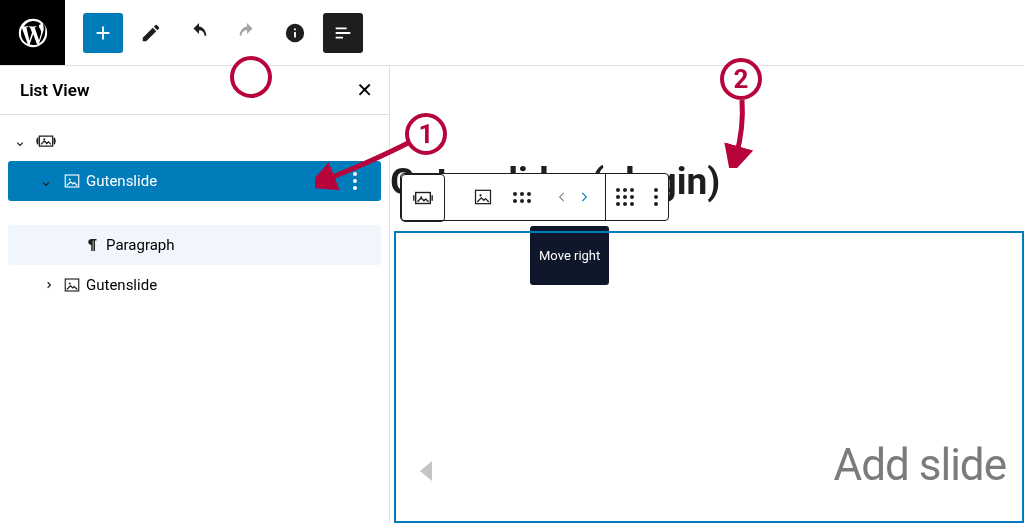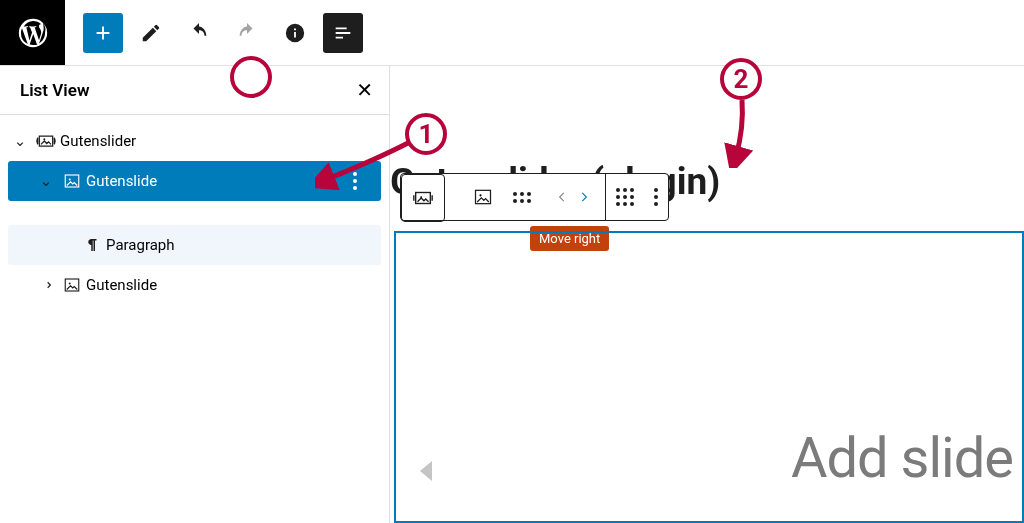--- a/index.html
+++ b/index.html
@@ -38,34 +38,34 @@
   .row.selected svg { fill:#fff; }
   .row.sub { padding-left:26px; }
   .row.sub.selected { padding-left:26px; }
   .row.sub2 { padding-left:70px; background:#f0f6fc;margin-top:24px; }
   .row.sub.collapsed { padding-left:26px; }
 
   
   .post-title { position:absolute; left:0; top:94px; font-size:37px; font-weight:700; color:#1e1e1e; }
 
   .slide-box { position:absolute; left:4px; top:165px; right:0; bottom:0; border:2px solid #007cba; }
-  .slide-placeholder { position:absolute; right:9px; bottom:30px; font-size:56px; color:#7b7b7b; letter-spacing:-1px; }
+  .slide-placeholder { position:absolute; right:16px; bottom:30px; font-size:44px; color:#7b7b7b; letter-spacing:-1px; }
   .slide-nav-prev { position:absolute; left:24px; bottom:40px; width:0; height:0; border-top:10px solid transparent; border-bottom:10px solid transparent; border-right:12px solid #c4c4c4; }
 
   
   .block-toolbar { position:absolute; left:10px; top:107px; height:48px; display:flex; align-items:stretch; background:#fff; border:1px solid #1e1e1e; border-radius:4px; }
   .block-toolbar .cell { display:flex; align-items:center; justify-content:center; padding:0 10px; }
   .block-toolbar .divider { width:1px; background:#1e1e1e; }
   .block-toolbar .group { display:flex; align-items:center; }
   .block-toolbar .outside { margin-right:18px; border:1px solid #1e1e1e; border-radius:4px; height:48px; }
   .arrow-btn { width:22px; display:flex; align-items:center; justify-content:center; }
   .arrow-btn.active svg { stroke:#007cba; }
   .arrow-btn svg { stroke:#888; fill:none; stroke-width:2; }
 
-  .tooltip { position:absolute; left:140px; top:160px; background:#c2410c; color:#fff; font-size:13px; padding:5px 9px; border-radius:3px; }
+  .tooltip { position:absolute; left:140px; top:160px; background:#0f172a; color:#fff; font-size:13px; padding:22px 9px; border-radius:3px; }
 
   
   .badge { position:absolute; width:42px; height:42px; border:4px solid #b7043b; border-radius:50%; display:flex; align-items:center; justify-content:center; font-size:26px; font-weight:700; color:#b7043b; background:#fff; }
   .annot-arrow { position:absolute; pointer-events:none; }
 
   .dots6 { display:grid; grid-template-columns:repeat(3,4px); grid-template-rows:repeat(2,4px); gap:3px; }
   .dots6 span, .dots9 span { width:4px; height:4px; background:#1e1e1e; border-radius:50%; }
   .dots9 { display:grid; grid-template-columns:repeat(3,4px); grid-template-rows:repeat(3,4px); gap:3px; }
   .vdots { display:flex; flex-direction:column; gap:3px; }
   .vdots span { width:4px; height:4px; background:#1e1e1e; border-radius:50%; }
@@ -125,21 +125,20 @@
 
       <div class="row">
         <span class="chev">⌄</span>
         <span class="icon">
           <svg width="20" height="20" viewBox="0 0 24 24">
               <path d="M4 6h16v12H4zM2 8v8l-1-4zM22 8v8l1-4z" fill="none" stroke="#1e1e1e" stroke-width="1.5"></path>
               <circle cx="10" cy="10" r="1.2"></circle>
               <path d="M6 16l4-4 3 3 2-2 3 3" fill="none" stroke="#1e1e1e" stroke-width="1.5"></path>
             </svg>
         </span>
-        <span class="label">Gutenslider</span>
       </div>
 
       <div class="row sub selected">
         <span class="chev">⌄</span>
         <span class="icon">
           <svg width="18" height="18" viewBox="0 0 24 24">
               <rect x="3" y="4" width="18" height="16" fill="none" stroke="#fff" stroke-width="1.5"></rect>
               <circle cx="9" cy="10" r="1.3" fill="#fff"></circle>
               <path d="M5 18l5-5 3 3 2-2 4 4" fill="none" stroke="#fff" stroke-width="1.5"></path>
             </svg>

